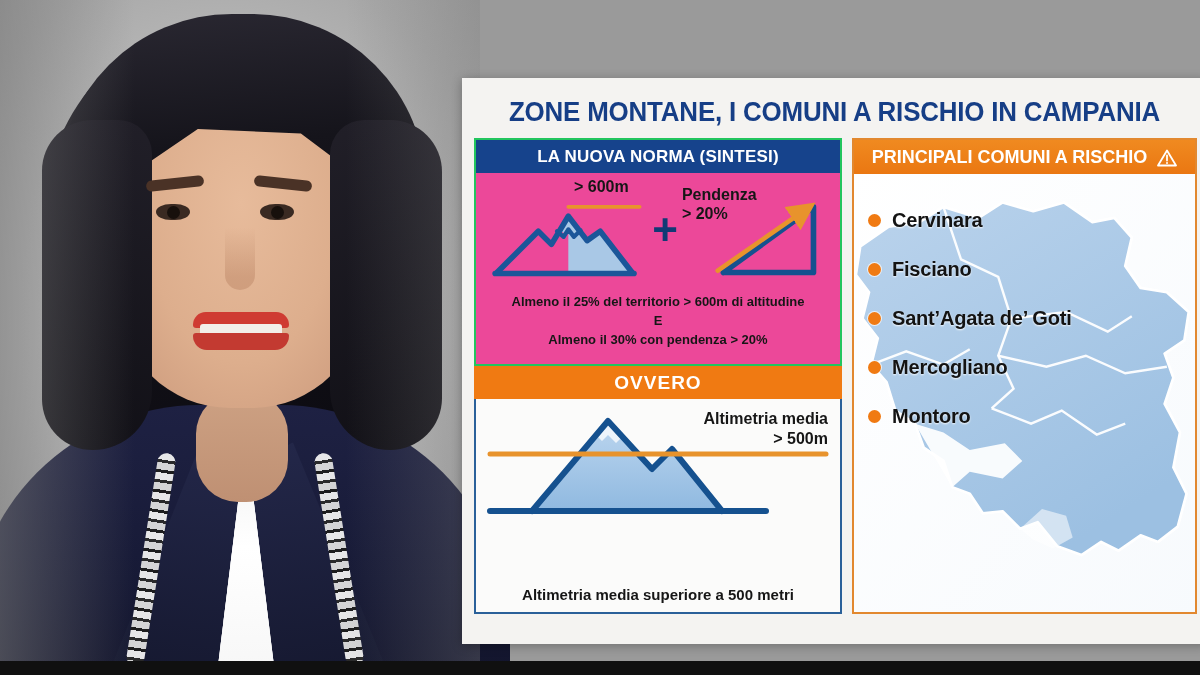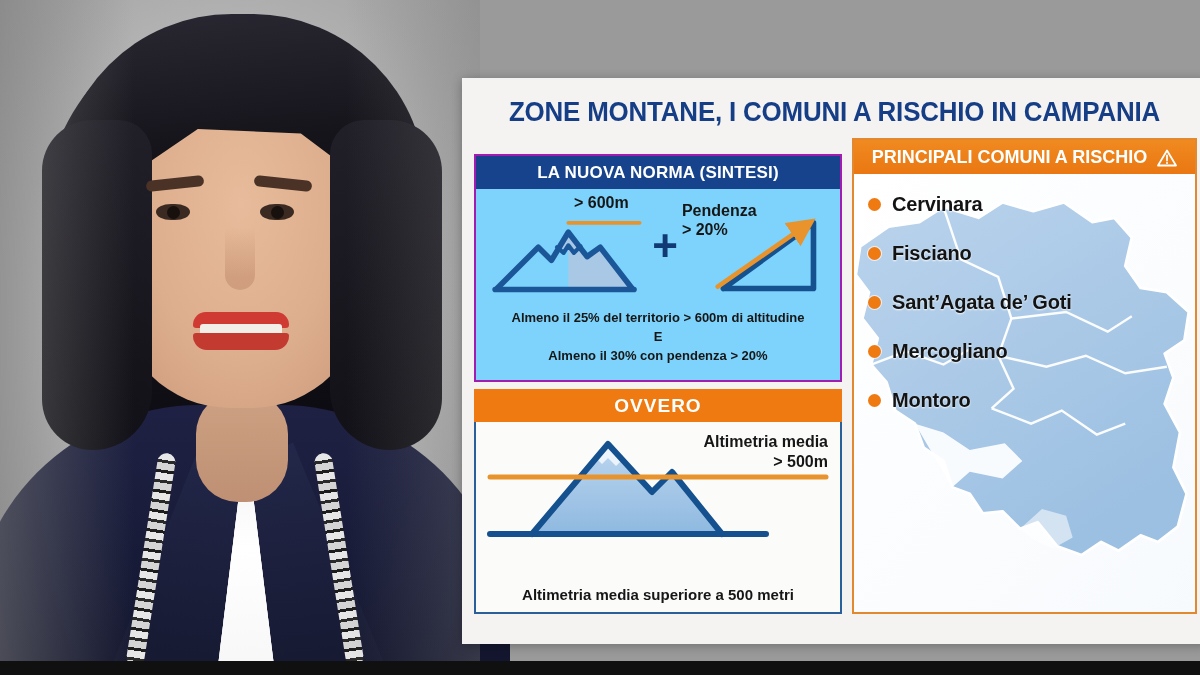--- a/index.html
+++ b/index.html
@@ -129,54 +129,54 @@
     padding:19px 8px 6px 8px;
     white-space:nowrap;
     font-stretch:condensed;
     transform:scaleX(.96);
   }
 
   .card-body{display:flex;gap:10px;padding:4px 10px 12px 12px;box-sizing:border-box;height:492px;}
 
   
   .col-left{width:368px;display:flex;flex-direction:column;}
-  .panel-blue{border:2px solid #a21caf;background:#7dd3fc;margin-top:16px;}
+  .panel-blue{border:2px solid #22c55e;background:#ec4899;}
   .hdr-blue{
     background:#16438c;color:#ffffff;font-weight:bold;font-size:17px;
     text-align:center;padding:7px 4px 6px;letter-spacing:.2px;
   }
   .hdr-orange{
     background:#f07a12;color:#ffffff;font-weight:bold;font-size:19px;
     text-align:center;padding:6px 4px 5px;letter-spacing:1px;
   }
   .norma-box{padding:6px 6px 8px;}
   .icon-row{display:flex;align-items:center;justify-content:center;gap:4px;height:112px;}
   .plus{color:#113a75;font-size:44px;font-weight:bold;line-height:1;padding:0 2px 10px;}
   .norma-text{
     text-align:center;color:#161616;font-size:13px;line-height:1.45;
     padding:2px 4px 6px;font-weight:600;
   }
 
-  .ovvero-wrap{margin-top:7px;display:flex;flex-direction:column;flex:1;}
+  .ovvero-wrap{display:flex;flex-direction:column;flex:1;}
   .ovvero-body{border:2px solid #2a6099;border-top:none;background:#fbfbfa;flex:1;position:relative;}
   .ovvero-caption{
     text-align:center;color:#161616;font-size:15px;font-weight:700;
     position:absolute;left:0;right:0;bottom:9px;
   }
 
   
   .col-right{flex:1;display:flex;flex-direction:column;border:2px solid #e2882f;background:#fdfdfd;}
   .hdr-orange-2{
     background:linear-gradient(180deg,#f08a20 0%,#ea7712 100%);
     color:#fff;font-weight:bold;font-size:18px;text-align:center;
     padding:7px 4px 6px;display:flex;align-items:center;justify-content:center;gap:10px;
   }
   .map-area{position:relative;flex:1;overflow:hidden;background:#ffffff;}
   .map-svg{position:absolute;inset:0;width:100%;height:100%;}
-  .comuni{position:absolute;left:14px;top:6px;right:6px;}
+  .comuni{position:absolute;left:14px;top:22px;right:6px;}
   .comune{display:flex;align-items:center;gap:11px;height:49px;}
   .dot{width:13px;height:13px;border-radius:50%;background:#f07a12;flex:0 0 auto;
        box-shadow:0 0 0 1px rgba(255,255,255,.7);}
   .comune-name{
     color:#131313;font-weight:bold;font-size:20px;letter-spacing:-.2px;
     text-shadow:0 1px 2px rgba(255,255,255,.9);
   }
 
   .bottombar{position:absolute;left:0;bottom:0;width:1200px;height:14px;background:#101010;}
 </style>

